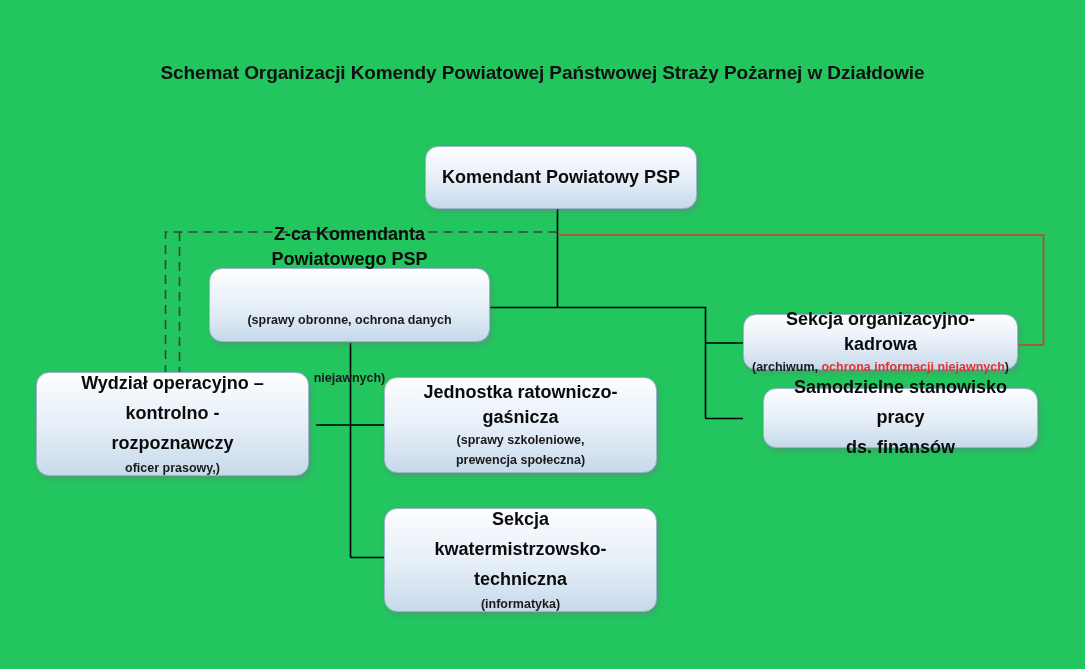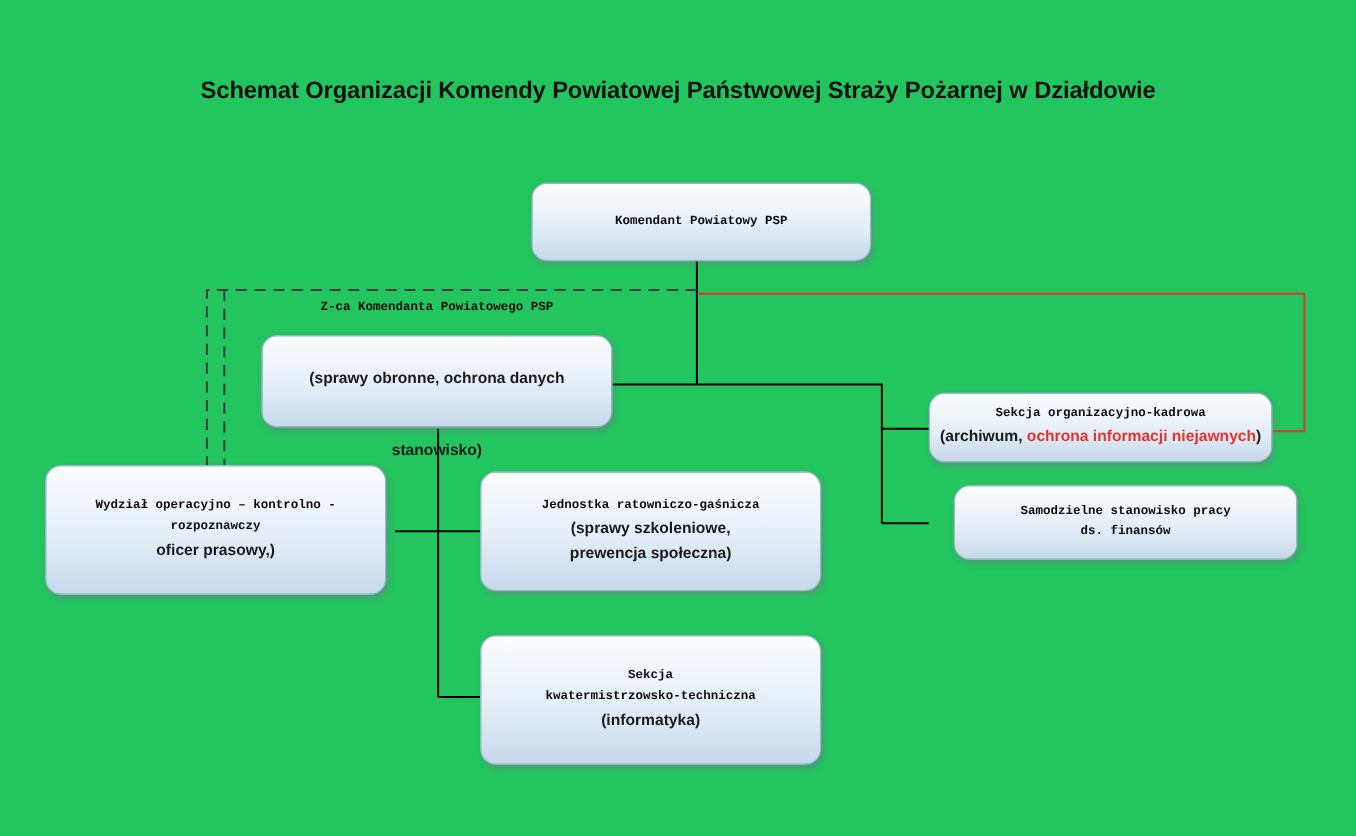--- a/index.html
+++ b/index.html
@@ -55,25 +55,24 @@
     box-shadow: 2px 3px 4px rgba(110, 120, 135, 0.45);
     display: flex;
     flex-direction: column;
     align-items: center;
     justify-content: center;
     text-align: center;
     z-index: 5;
     padding: 2px 8px;
   }
   .node .ttl {
-    font-size: 10px;
+    font-size: 18px;
     font-weight: bold;
     color: #0b0b0b;
     line-height: 1.38;
-    font-family: Liberation Mono, monospace;
   }
   .node .ttl.two-line { line-height: 1.65; }
   .node .sub {
     font-size: 12.5px;
     font-weight: bold;
     color: #1a1a1a;
     line-height: 1.62;
   }
   .node .sub .red { color: #e2342f; }
 
@@ -111,21 +110,21 @@
     <path d="M 557.5 235 L 1043.5 235 L 1043.5 345 L 1018 345" stroke="#e2342f" stroke-width="1.6" fill="none"></path>
   </svg>
 
   <div class="node" id="node-komendant">
     <div class="ttl">Komendant Powiatowy PSP</div>
   </div>
 
   <div class="node" id="node-zca">
     <div class="ttl">Z-ca Komendanta Powiatowego PSP</div>
     <div class="sub">(sprawy obronne, ochrona danych</div>
-    <div class="sub">stanowisko)</div>
+    <div class="sub">niejawnych)</div>
   </div>
 
   <div class="node" id="node-sekcja-org">
     <div class="ttl">Sekcja organizacyjno-kadrowa</div>
     <div class="sub"><span>(archiwum, </span><span class="red">ochrona informacji  niejawnych</span><span>)</span></div>
   </div>
 
   <div class="node" id="node-samodzielne">
     <div class="ttl two-line">Samodzielne stanowisko pracy</div>
     <div class="ttl two-line">ds. finansów</div>

